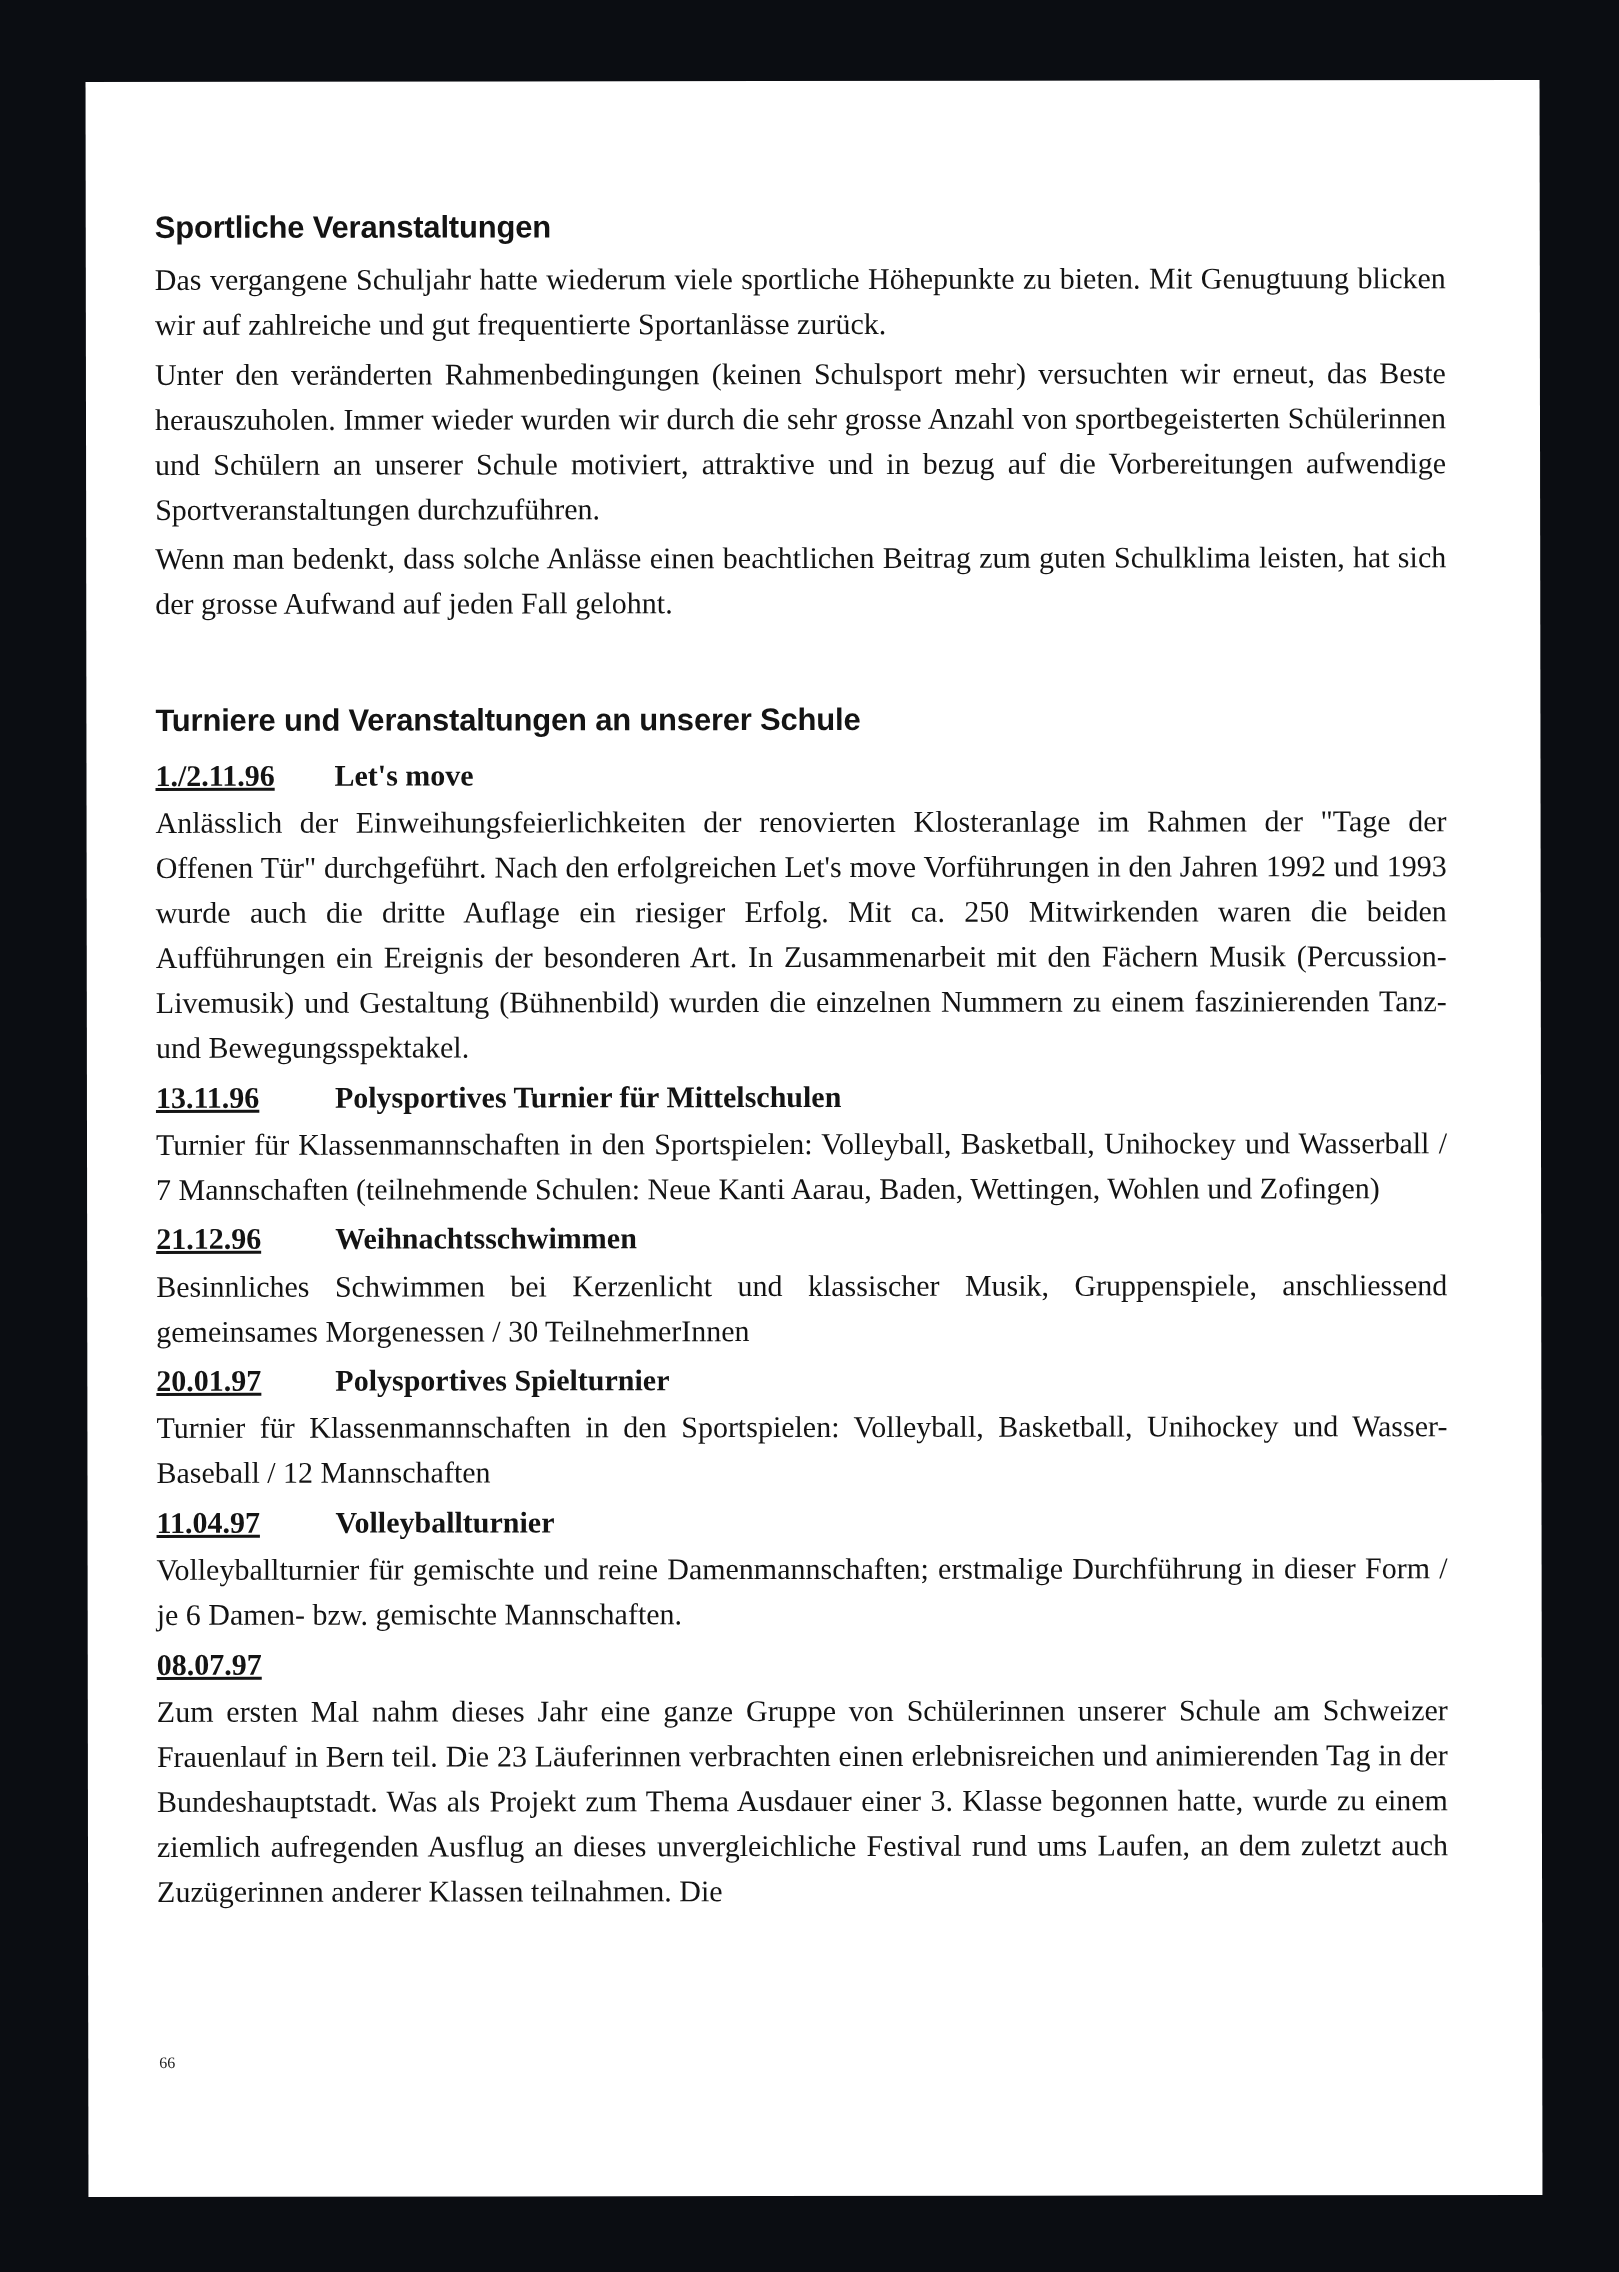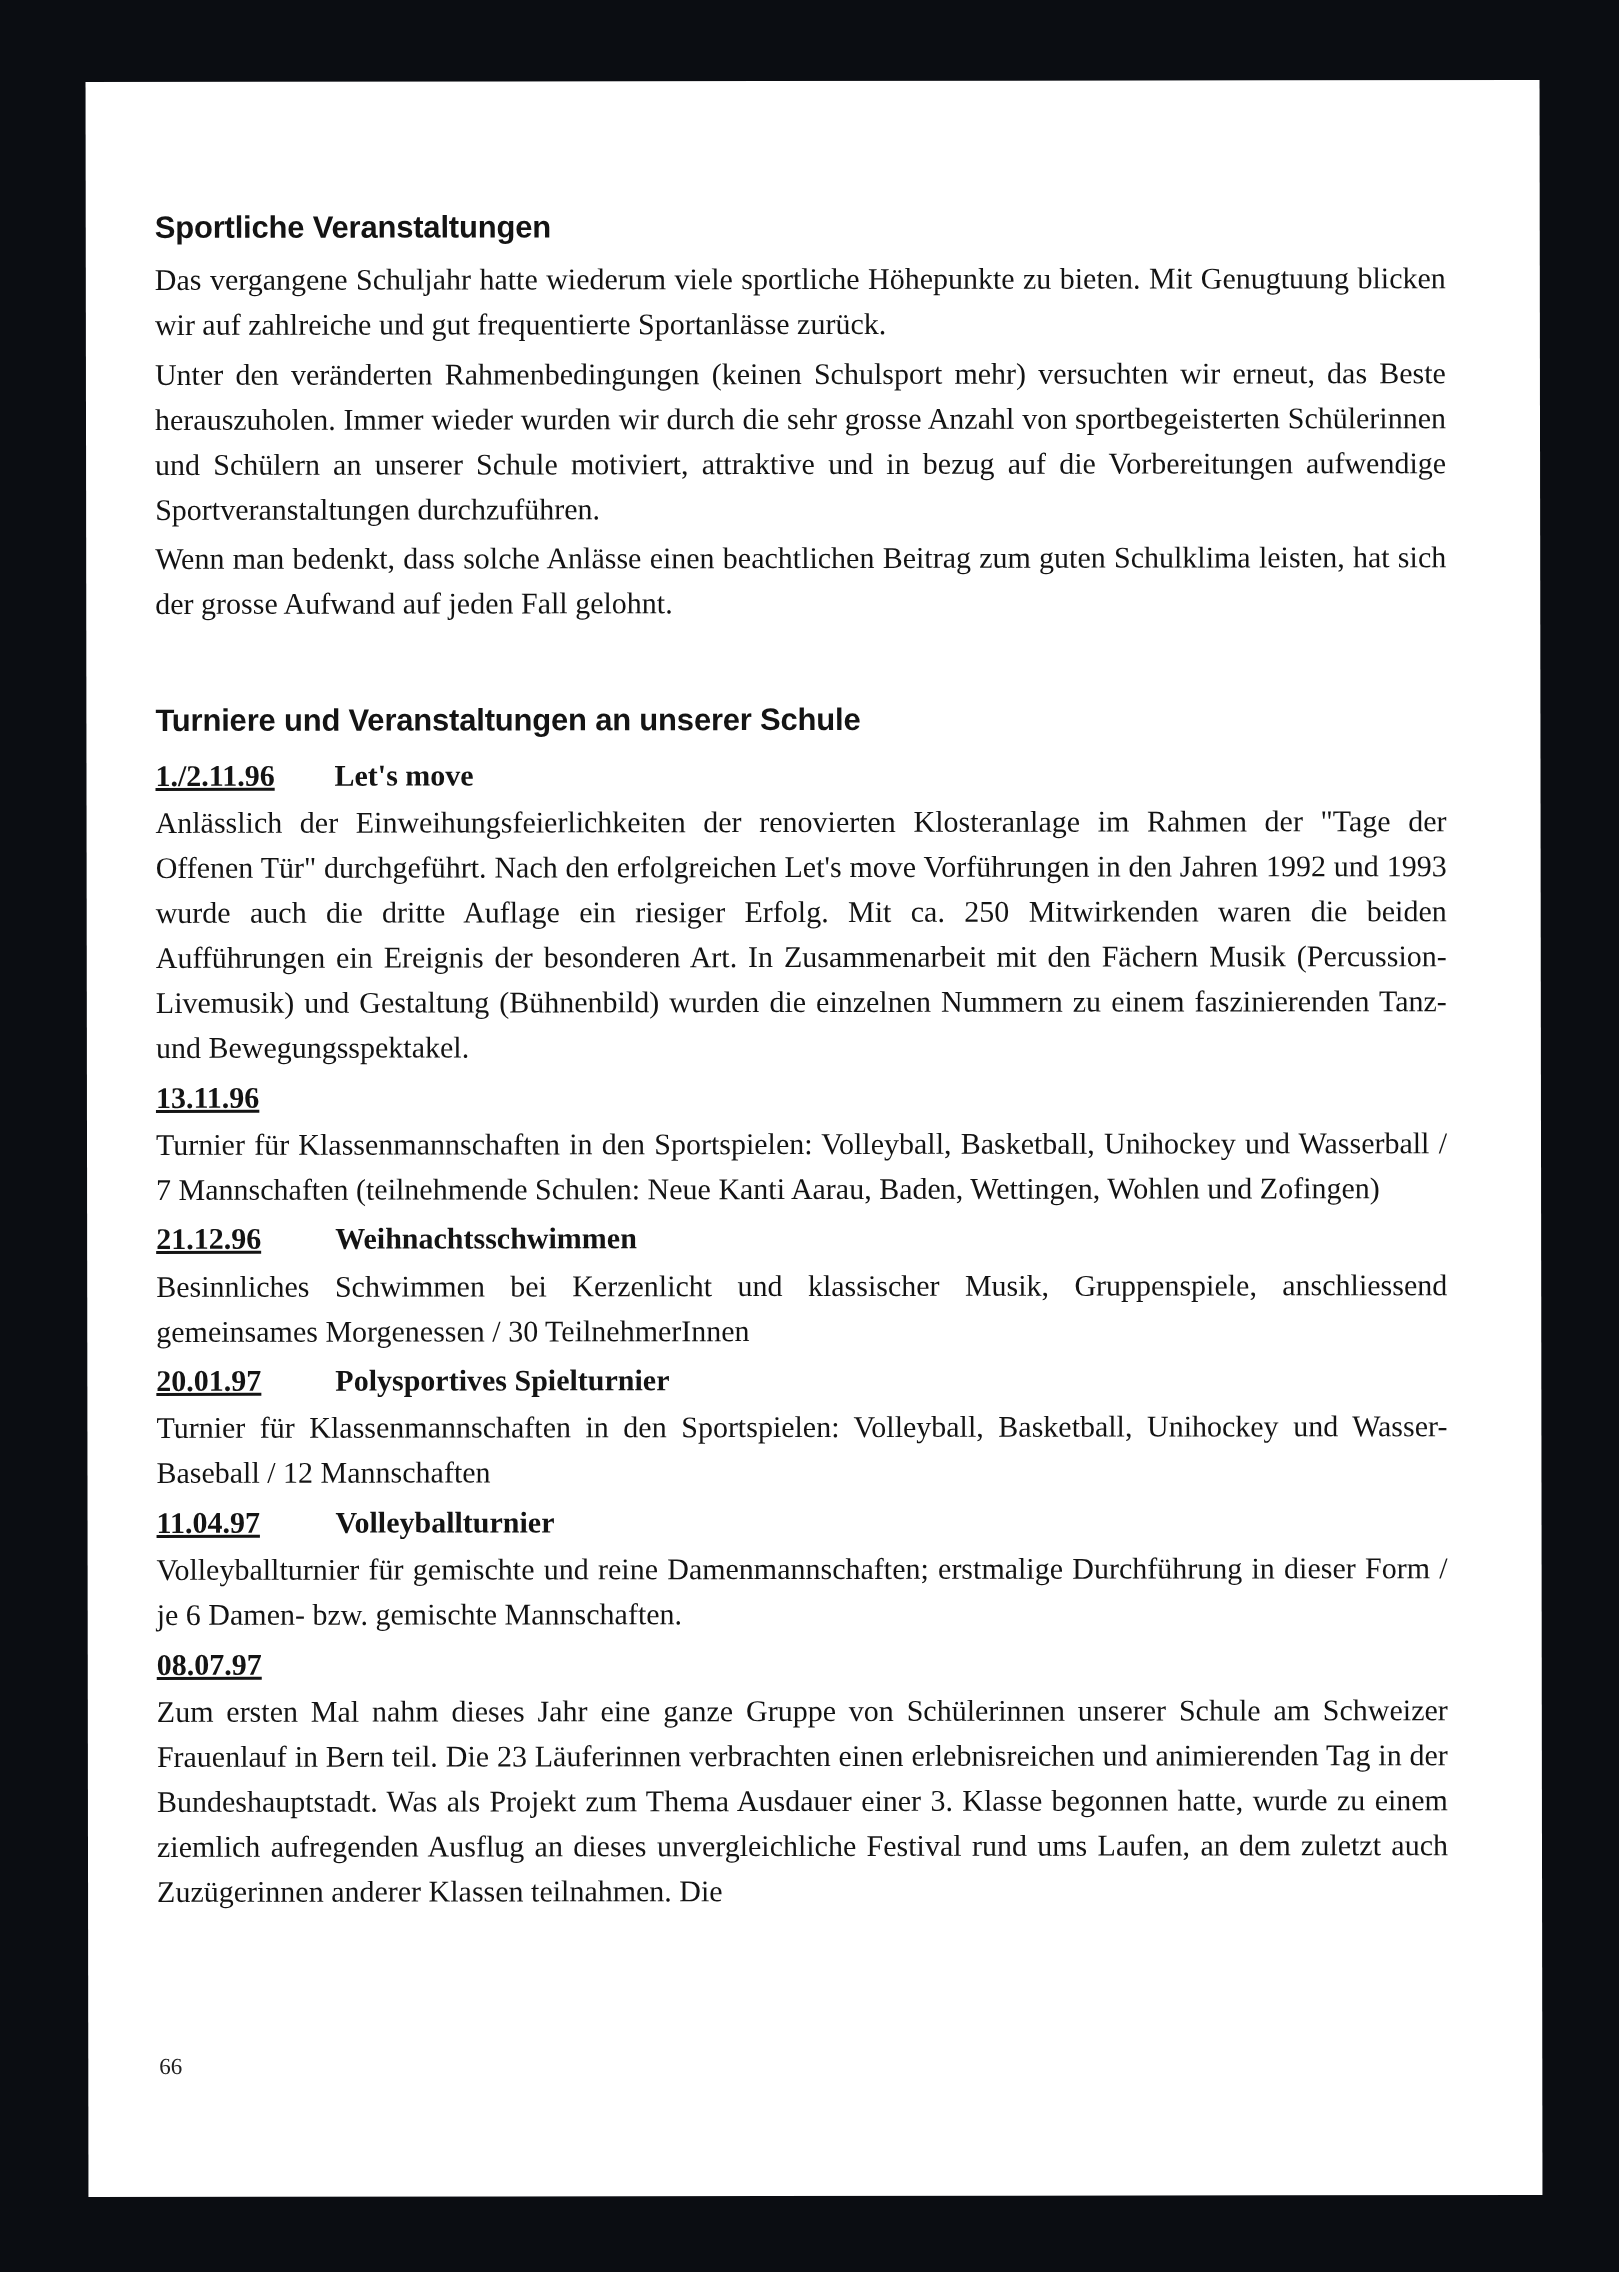--- a/index.html
+++ b/index.html
@@ -68,21 +68,21 @@
     .event-body {
       text-align: justify;
       text-align-last: left;
       margin: 0;
     }
     .page-number {
       position: absolute;
       left: 71px;
       top: 1972px;
       font-family: "Liberation Serif", serif;
-      font-size: 23px;
+      font-size: 16px;
       color: #222;
     }
   </style>
 </head>
 <body>
 
 <div class="page">
   <div class="content">
 
     <h2 class="section-title">Sportliche Veranstaltungen</h2>
@@ -96,20 +96,21 @@
       <div class="event-head">
         <span class="event-date">1./2.11.96</span>
         <span class="event-name">Let's move</span>
       </div>
       <p class="event-body">Anlässlich der Einweihungsfeierlichkeiten der renovierten Klosteranlage im Rahmen der "Tage der Offenen Tür" durchgeführt. Nach den erfolgreichen Let's move Vorführungen in den Jahren 1992 und 1993 wurde auch die dritte Auflage ein riesiger Erfolg. Mit ca. 250 Mitwirkenden waren die beiden Aufführungen ein Ereignis der besonderen Art. In Zusammenarbeit mit den Fächern Musik (Percussion-Livemusik) und Gestaltung (Bühnenbild) wurden die einzelnen Nummern zu einem faszinierenden Tanz- und Bewegungsspektakel.</p>
     </div>
 
     <div class="event">
       <div class="event-head">
         <span class="event-date">13.11.96</span>
+        <span class="event-name">Polysportives Turnier für Mittelschulen</span>
       </div>
       <p class="event-body">Turnier für Klassenmannschaften in den Sportspielen: Volleyball, Basketball, Unihockey und Wasserball / 7 Mannschaften (teilnehmende Schulen: Neue Kanti Aarau, Baden, Wettingen, Wohlen und Zofingen)</p>
     </div>
 
     <div class="event">
       <div class="event-head">
         <span class="event-date">21.12.96</span>
         <span class="event-name">Weihnachtsschwimmen</span>
       </div>
       <p class="event-body">Besinnliches Schwimmen bei Kerzenlicht und klassischer Musik, Gruppenspiele, anschliessend gemeinsames Morgenessen / 30 TeilnehmerInnen</p>

